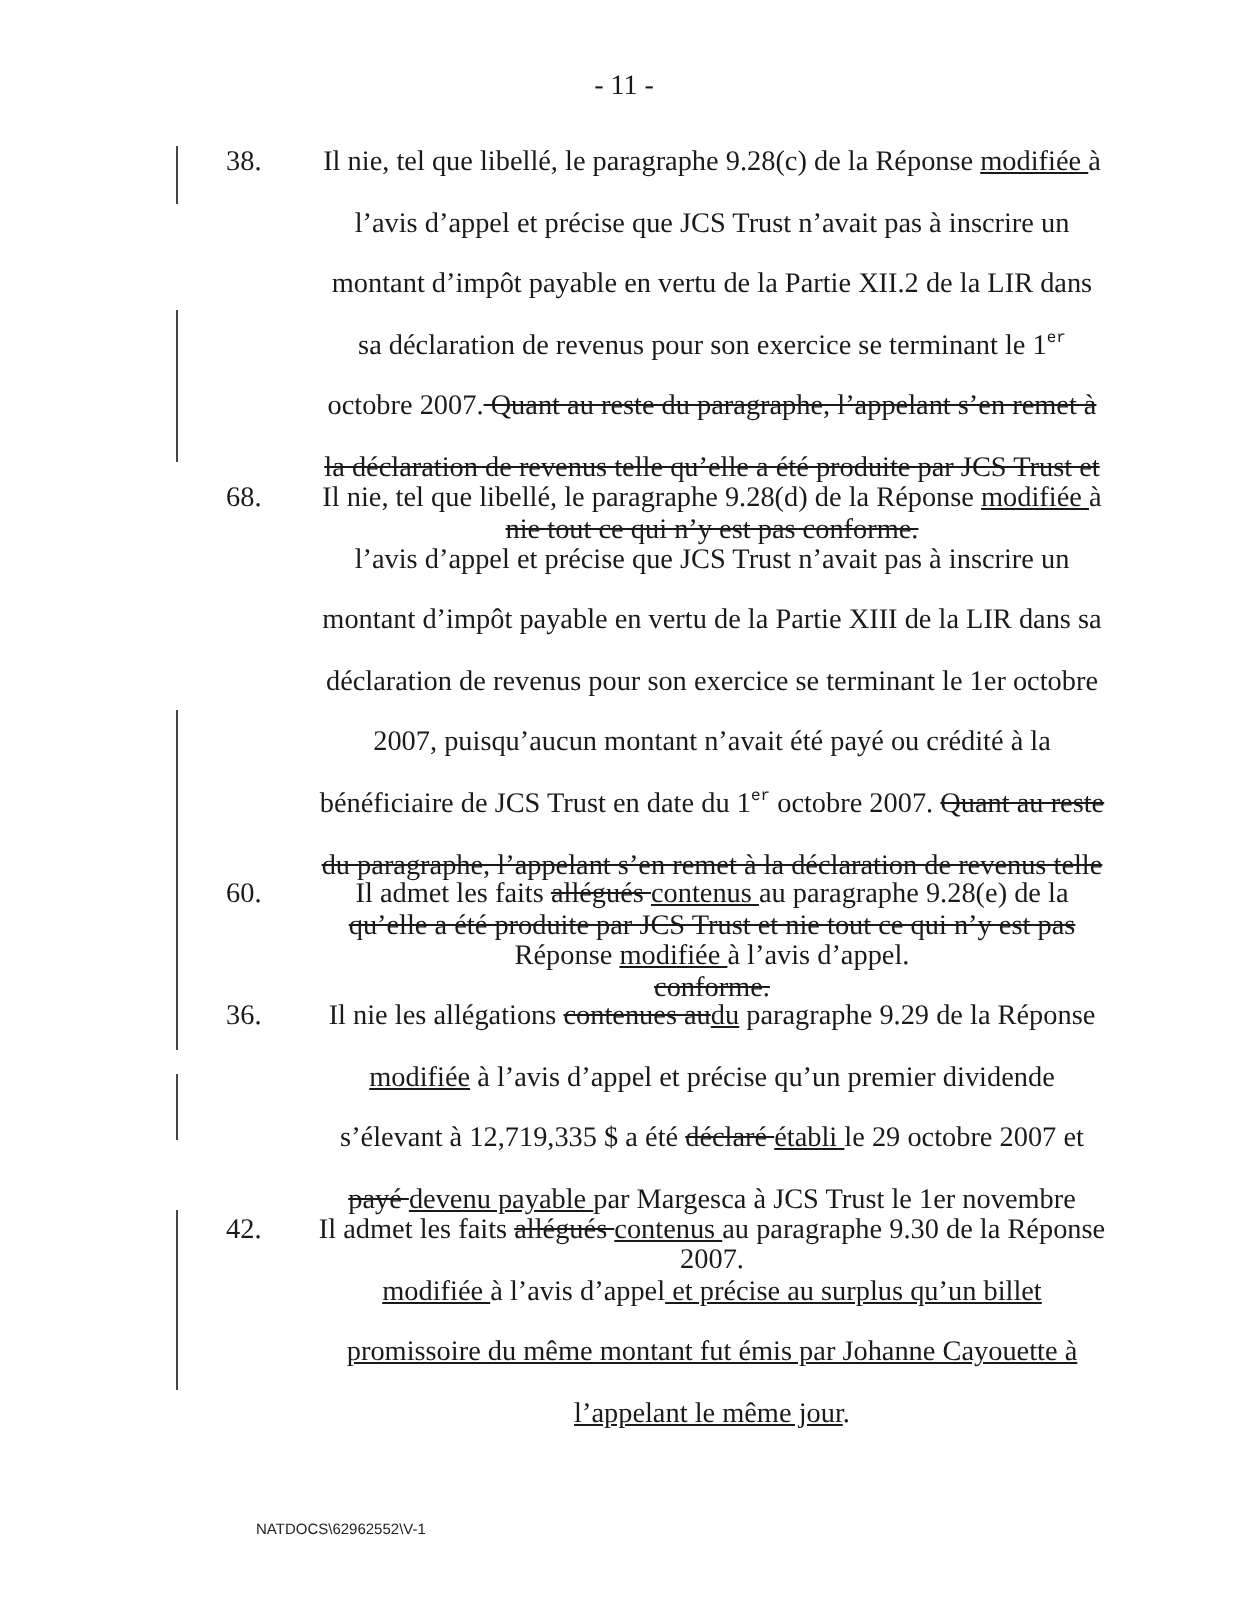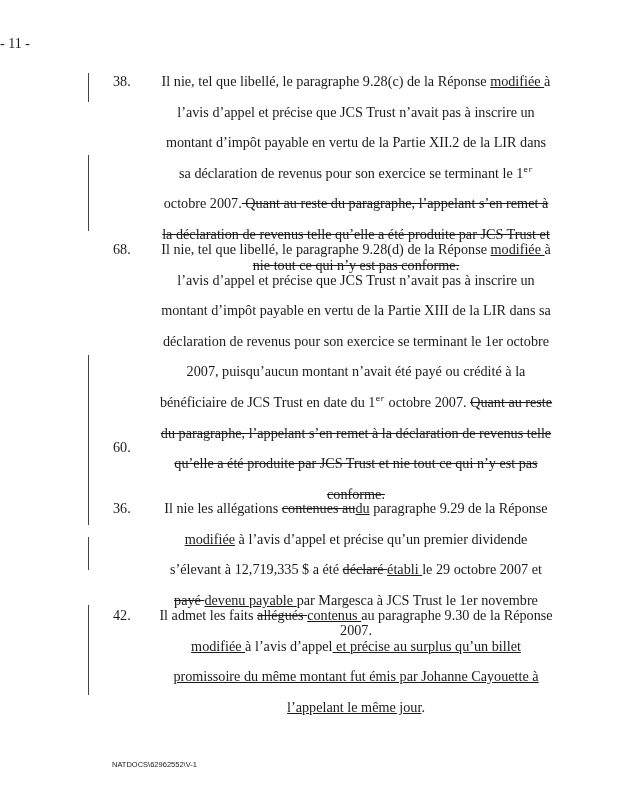--- a/index.html
+++ b/index.html
@@ -1,26 +1,26 @@
 <!DOCTYPE html>
 <html><head>
 <meta charset="utf-8">
 <style>
   html, body { margin: 0; padding: 0; background: #ffffff; }
   body { width: 624px; height: 807px; position: relative; overflow: hidden;
          font-family: "Liberation Serif", "DejaVu Serif", serif; color: #1a1a1a; }
-  .page-number { position: absolute; top: 36px; left: 0; width: 624px; text-align: left; font-size: 14px; }
+  .page-number { position: absolute; top: 36px; left: 0; width: 624px; text-align: center; font-size: 14px; }
   .para { position: absolute; left: 113px; width: 440px; font-size: 14.2px; line-height: 30.6px; text-align: center; }
   .para .num { position: absolute; left: 0; top: 0; }
   .para .body { margin-left: 46px; display: block; }
   .del { text-decoration: line-through; }
   .ins { text-decoration: underline; }
   sup { font-size: 8px; vertical-align: 6px; line-height: 0; font-family: Liberation Mono, monospace; }
   .bar { position: absolute; left: 88px; width: 1.4px; background: #444; }
-  .footer { position: absolute; top: 760px; left: 112px; font-family: "Liberation Sans", "DejaVu Sans", sans-serif; font-size: 7.5px; color: #222; }
+  .footer { position: absolute; top: 760px; left: 128px; font-family: "Liberation Sans", "DejaVu Sans", sans-serif; font-size: 7.5px; color: #222; }
 </style>
 </head>
 <body>
 
 <div class="page-number">- 11 -</div>
 
 <div class="bar" style="top:73px;height:29px"></div>
 <div class="bar" style="top:155px;height:76px"></div>
 <div class="bar" style="top:355px;height:170px"></div>
 <div class="bar" style="top:537px;height:33px"></div>
@@ -29,20 +29,21 @@
 <div class="para" style="top:66px">
   <span class="num">38.</span>
   <span class="body"><span>Il nie, tel que libellé, le paragraphe 9.28(c) de la Réponse </span><span class="ins">modifiée </span><span>à l’avis d’appel et précise que JCS Trust n’avait pas à inscrire un montant d’impôt payable en vertu de la Partie XII.2 de la LIR dans sa déclaration de revenus pour son exercice se terminant le 1</span><sup>er</sup><span> octobre 2007.</span><span class="del"> Quant au reste du paragraphe, l’appelant s’en remet à la déclaration de revenus telle qu’elle a été produite par JCS Trust et nie tout ce qui n’y est pas conforme.</span></span>
 </div>
 <div class="para" style="top:234px">
   <span class="num">68.</span>
   <span class="body"><span> Il nie, tel que libellé, le paragraphe 9.28(d) de la Réponse </span><span class="ins">modifiée </span><span>à l’avis d’appel et précise que JCS Trust n’avait pas à inscrire un montant d’impôt payable en vertu de la Partie XIII de la LIR dans sa déclaration de revenus pour son exercice se terminant le 1er octobre 2007, puisqu’aucun montant n’avait été payé ou crédité à la bénéficiaire de JCS Trust en date du 1</span><sup>er</sup><span> octobre 2007. </span><span class="del">Quant au reste du paragraphe, l’appelant s’en remet à la déclaration de revenus telle qu’elle a été produite par JCS Trust et nie tout ce qui n’y est pas conforme.</span></span>
 </div>
 <div class="para" style="top:432px">
   <span class="num">60.</span>
+  <span class="body"><span>Il admet les faits </span><span class="del">allégués </span><span class="ins">contenus </span><span>au paragraphe 9.28(e) de la Réponse </span><span class="ins">modifiée </span><span>à l’avis d’appel.</span></span>
 </div>
 <div class="para" style="top:493px">
   <span class="num">36.</span>
   <span class="body"><span>Il nie les allégations </span><span class="del">contenues au</span><span class="ins">du</span><span> paragraphe 9.29 de la Réponse </span><span class="ins">modifiée</span><span> à l’avis d’appel et précise qu’un premier dividende s’élevant à 12,719,335 $ a été </span><span class="del">déclaré </span><span class="ins">établi </span><span>le 29 octobre 2007 et </span><span class="del">payé </span><span class="ins">devenu payable </span><span>par Margesca à JCS Trust le 1er novembre 2007.</span></span>
 </div>
 <div class="para" style="top:600px">
   <span class="num">42.</span>
   <span class="body"><span>Il admet les faits </span><span class="del">allégués </span><span class="ins">contenus </span><span>au paragraphe 9.30 de la Réponse </span><span class="ins">modifiée </span><span>à l’avis d’appel</span><span class="ins"> et précise au surplus qu’un billet promissoire du même montant fut émis par Johanne Cayouette à l’appelant le même jour</span><span>.</span></span>
 </div>
 

